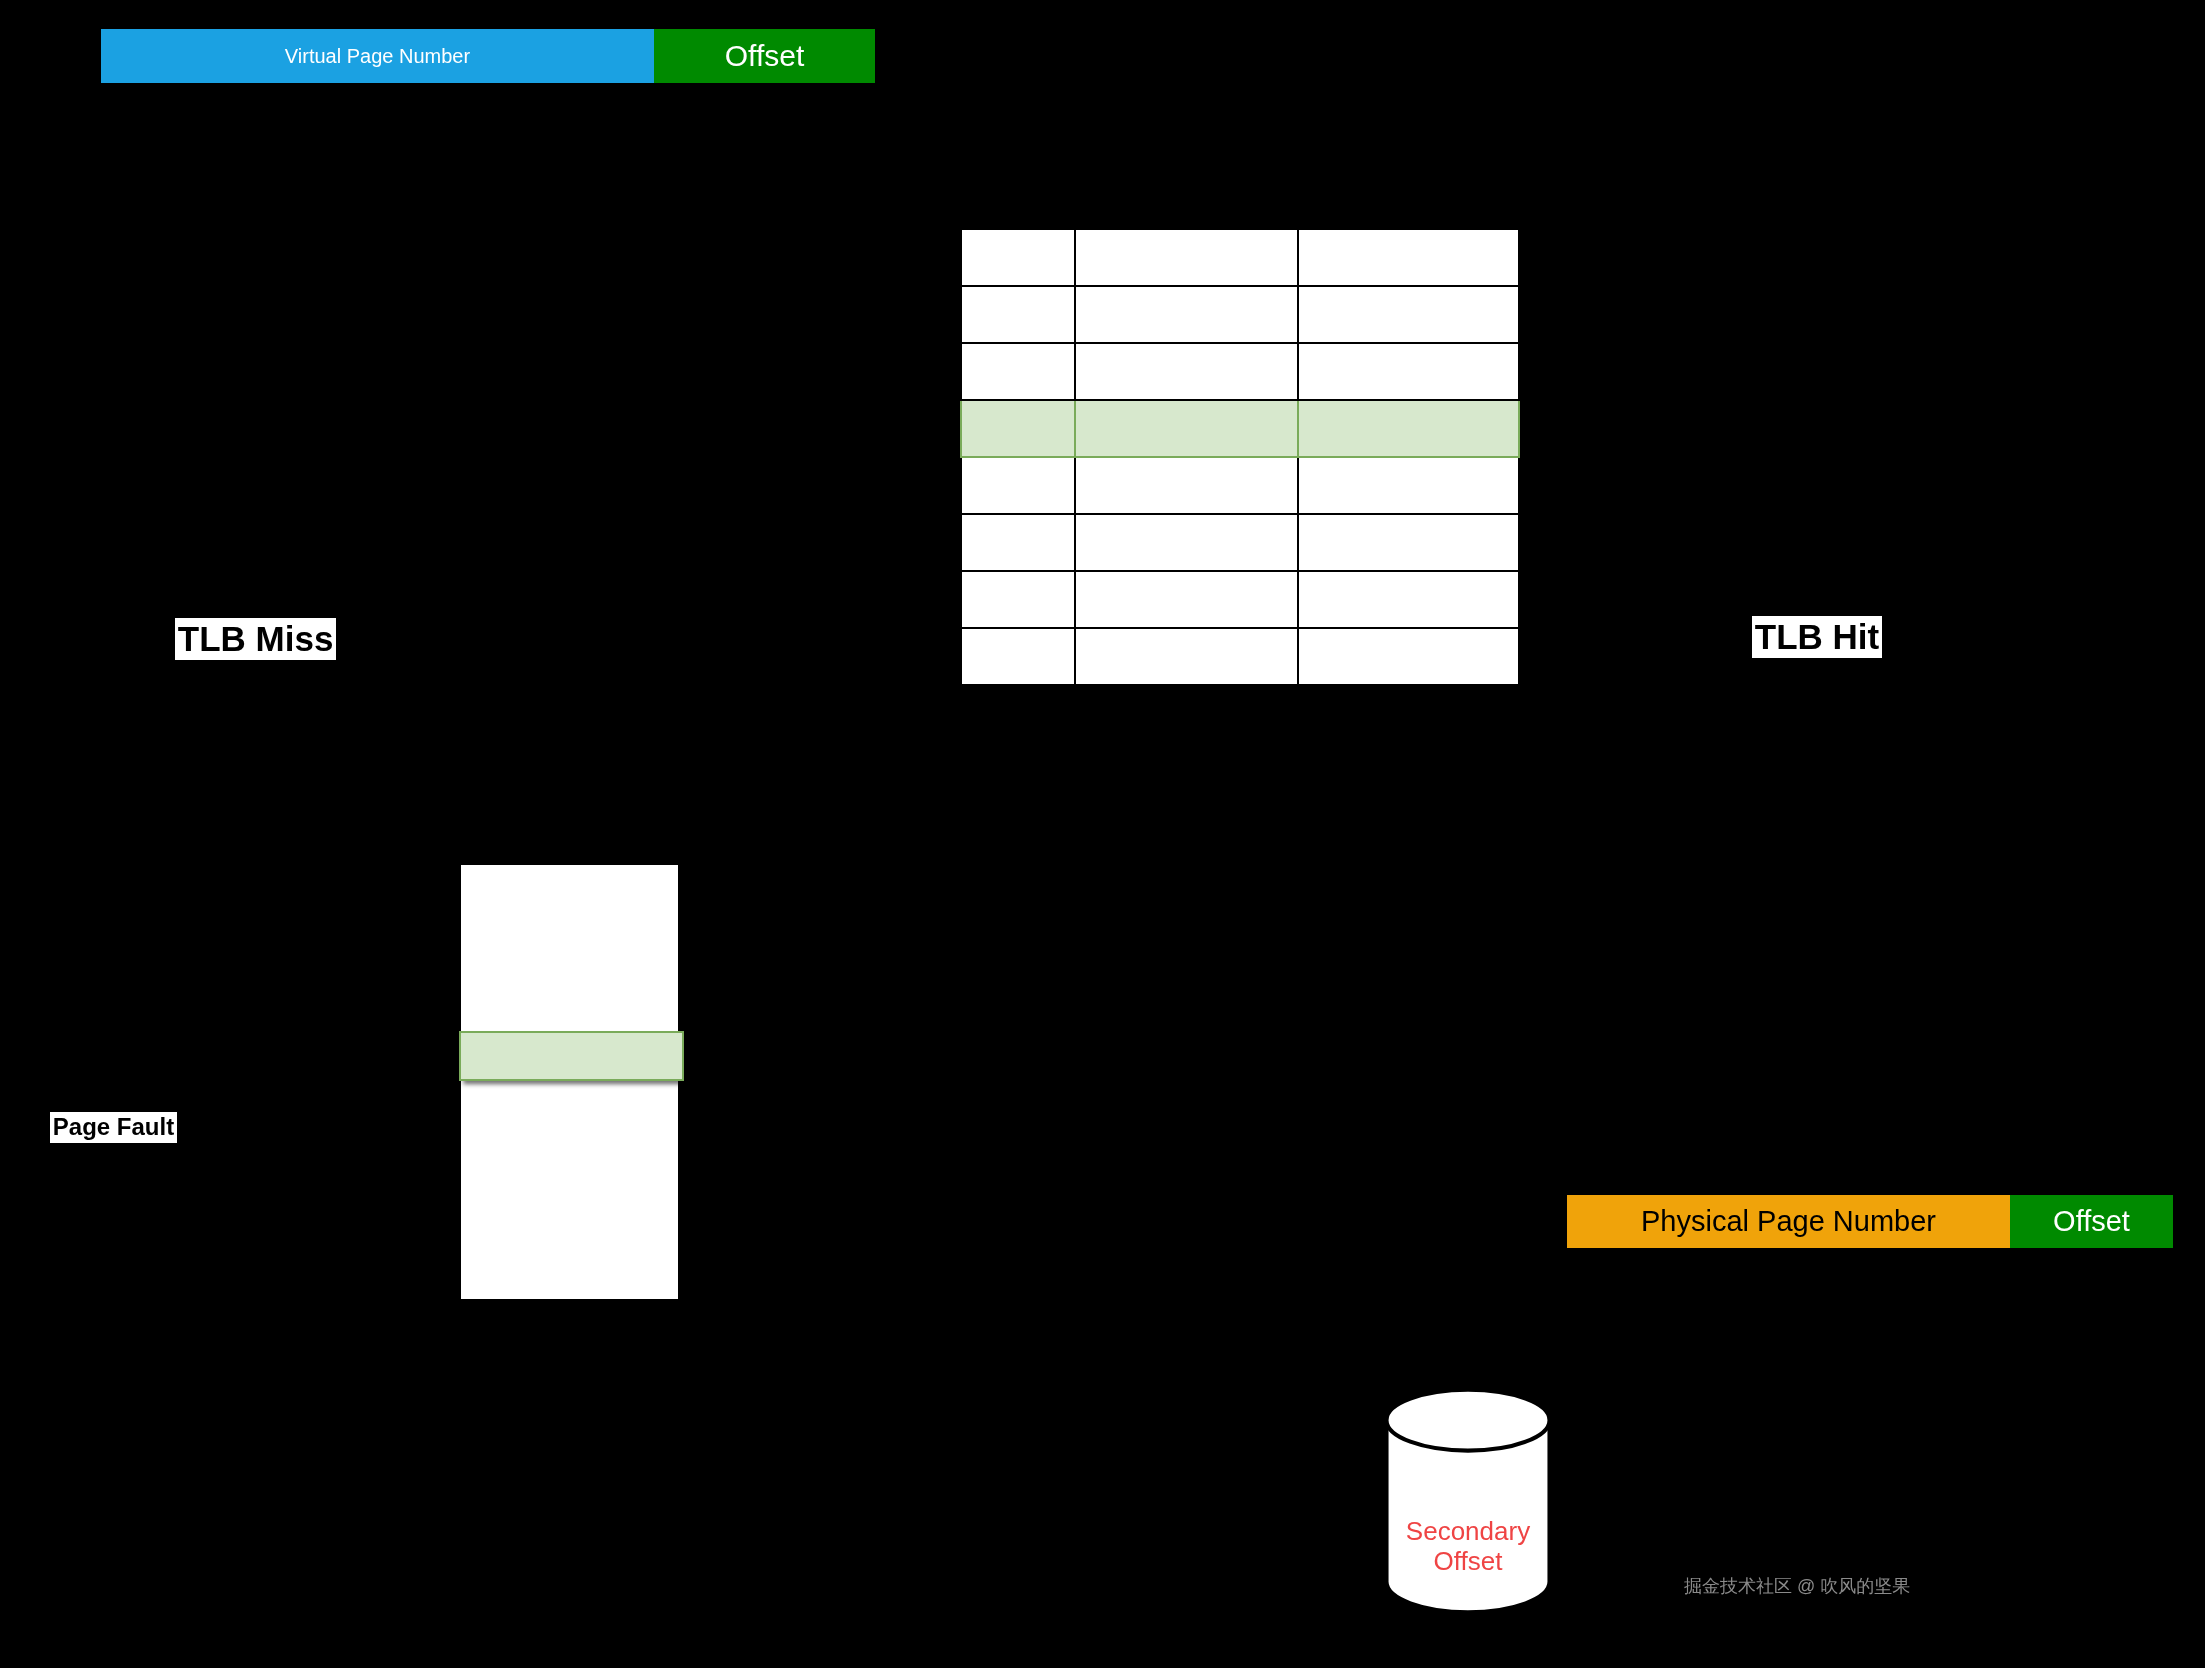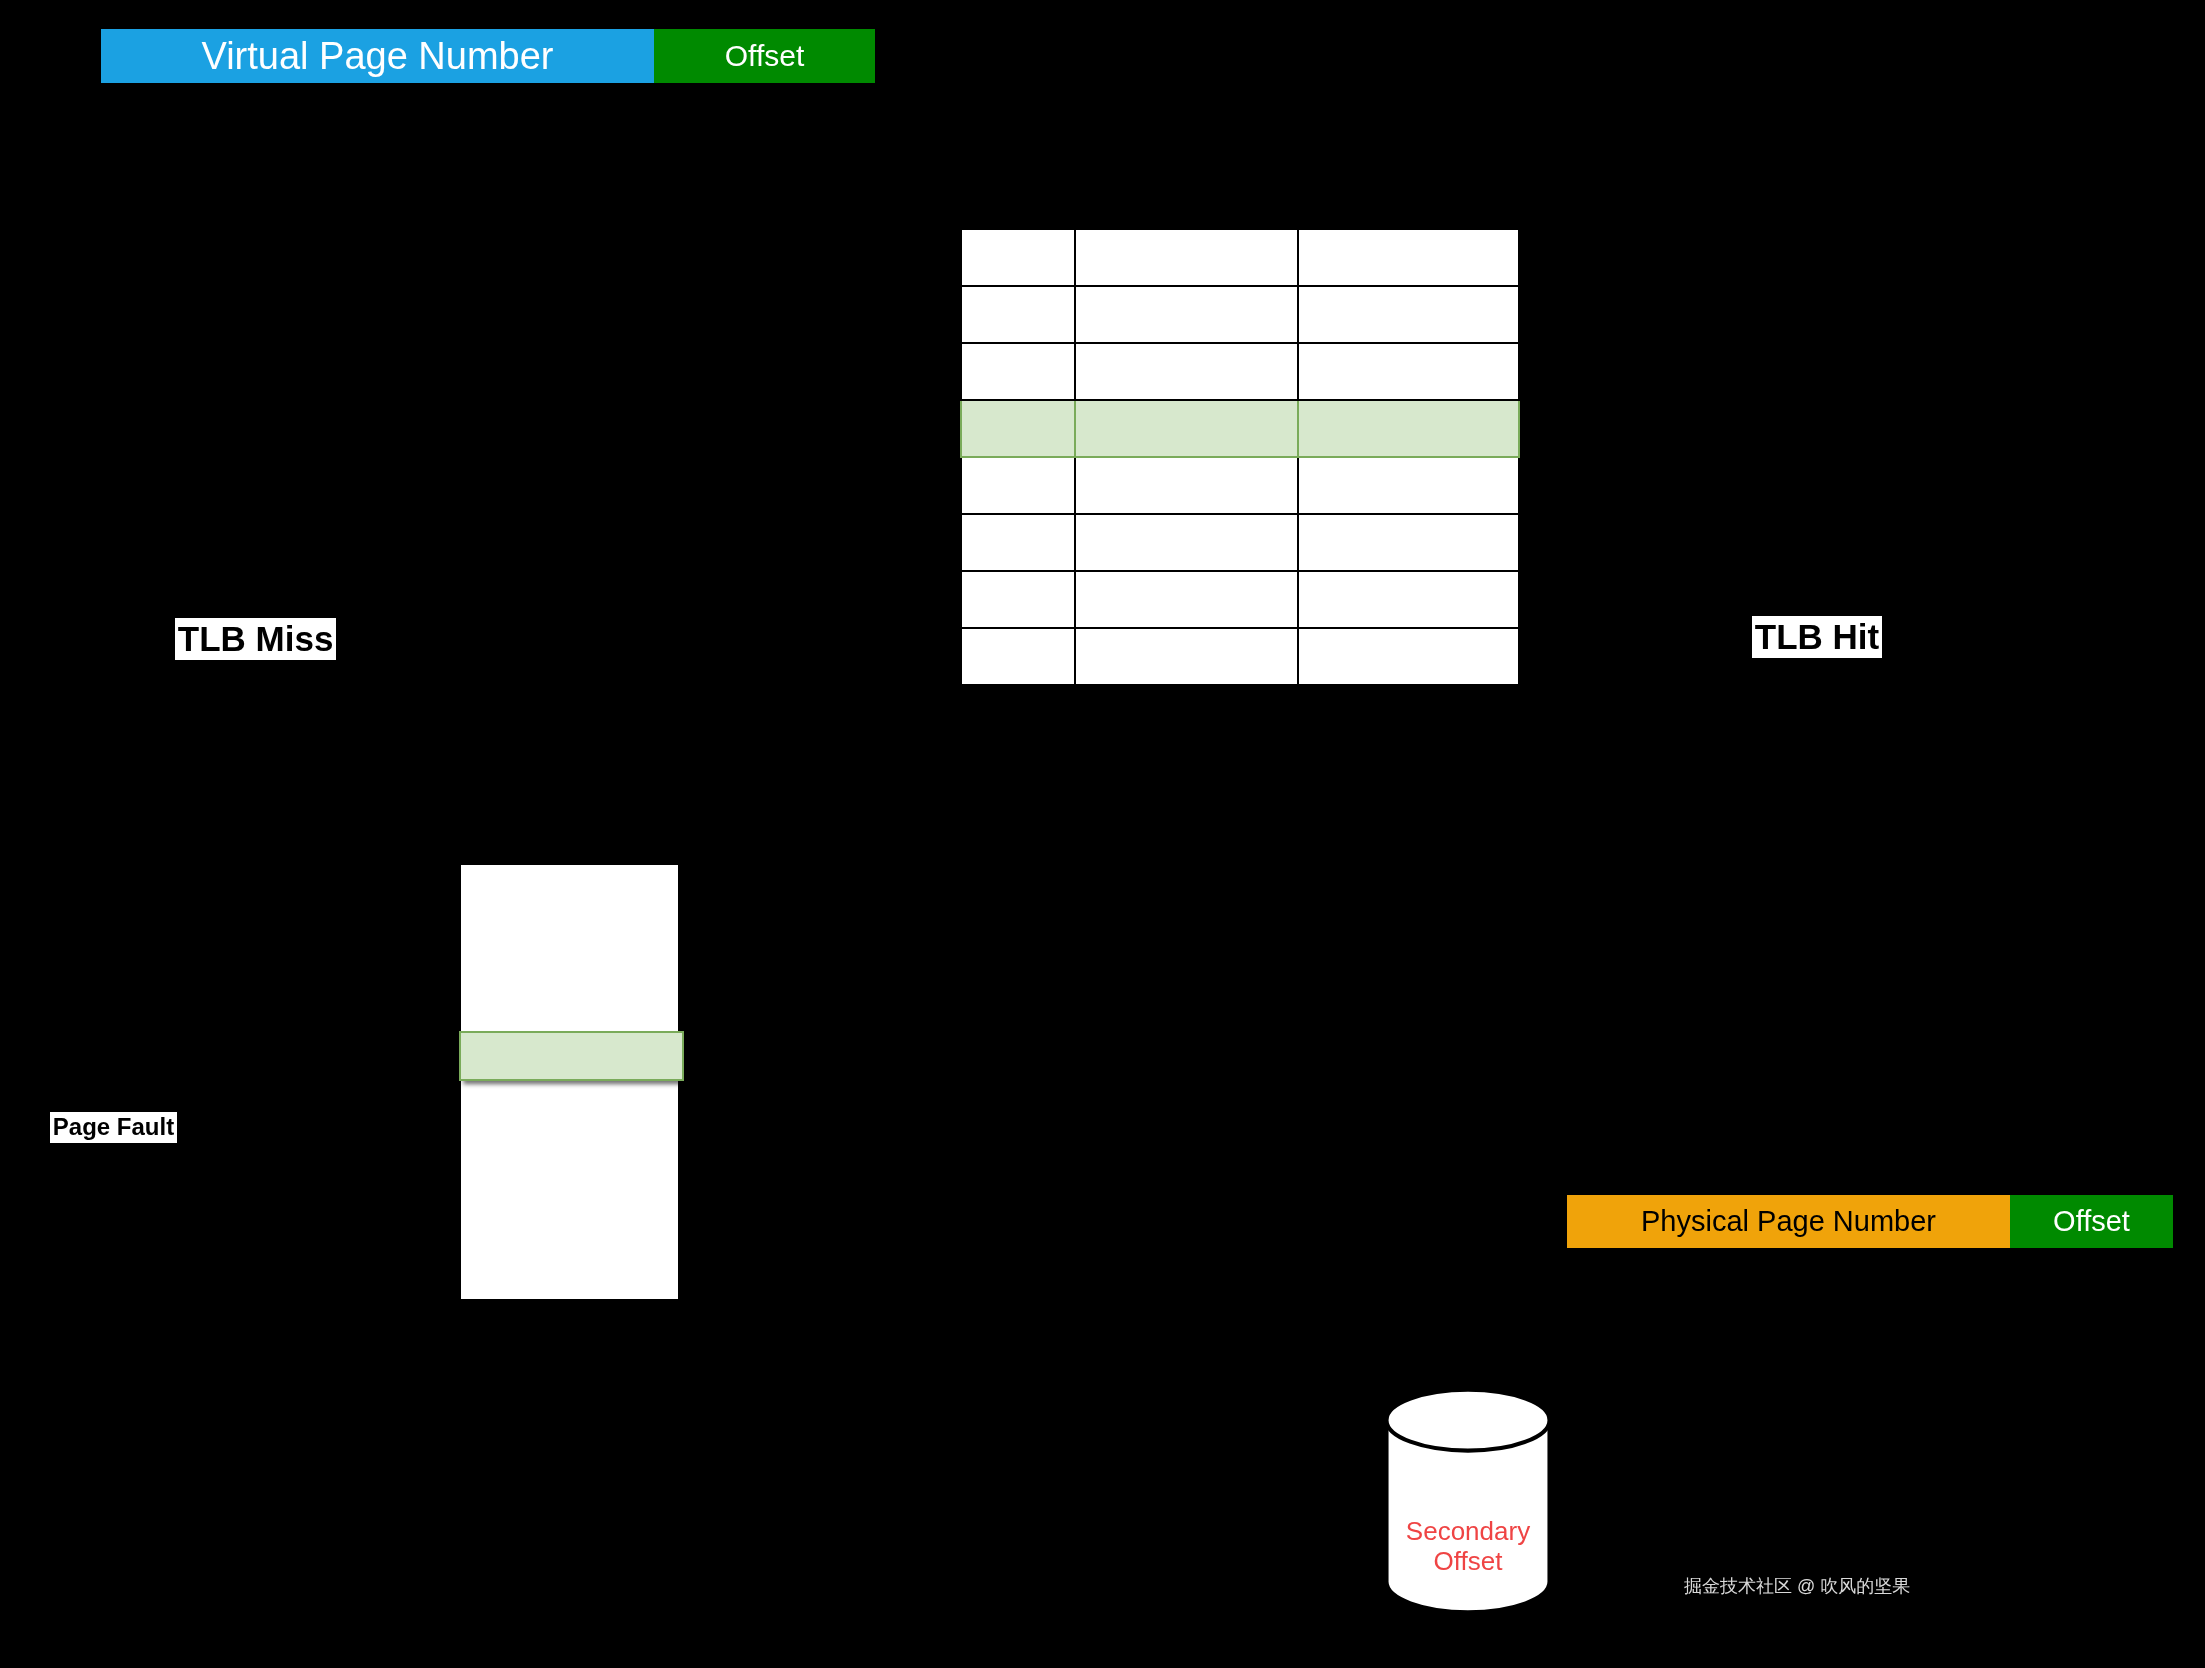--- a/index.html
+++ b/index.html
@@ -41,21 +41,21 @@
   #virtual-address-bar {
     left: 101px;
     top: 29px;
     width: 775px;
     height: 54px;
   }
   #vpn-segment {
     width: 553px;
     background: #1ba1e2;
     color: #ffffff;
-    font-size: 38px;
+    font-size: 20px;
   }
   #vpn-offset-segment {
     width: 221px;
     background: #008a00;
     color: #ffffff;
     font-size: 30px;
   }
 
   
   #physical-address-bar {
@@ -184,21 +184,21 @@
     line-height: 1.16;
     pointer-events: none;
   }
   #secondary-storage-label span { display: block; }
 
   
   #watermark {
     position: absolute;
     left: 1684px;
     top: 1574px;
-    color: #ffffff;
+    color: #a3a3a3;
     font-size: 18px;
     white-space: nowrap;
     opacity: 0.85;
   }
 </style>
 </head>
 <body>
 
 <div id="stage">
 

